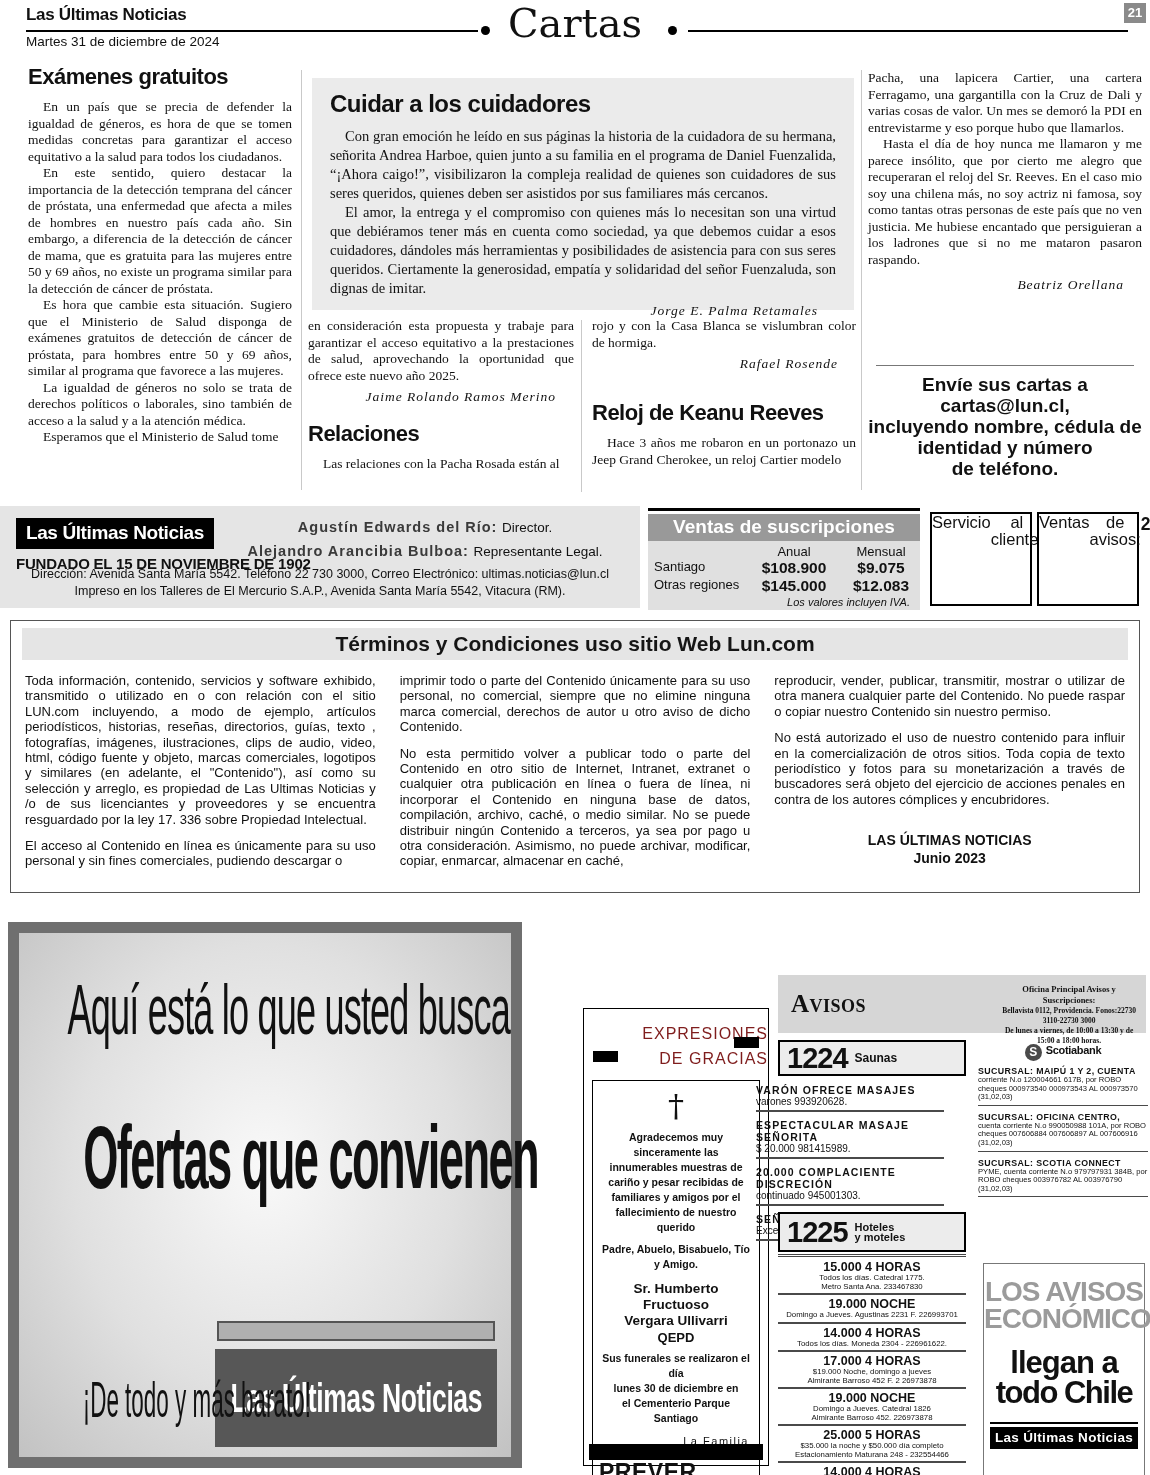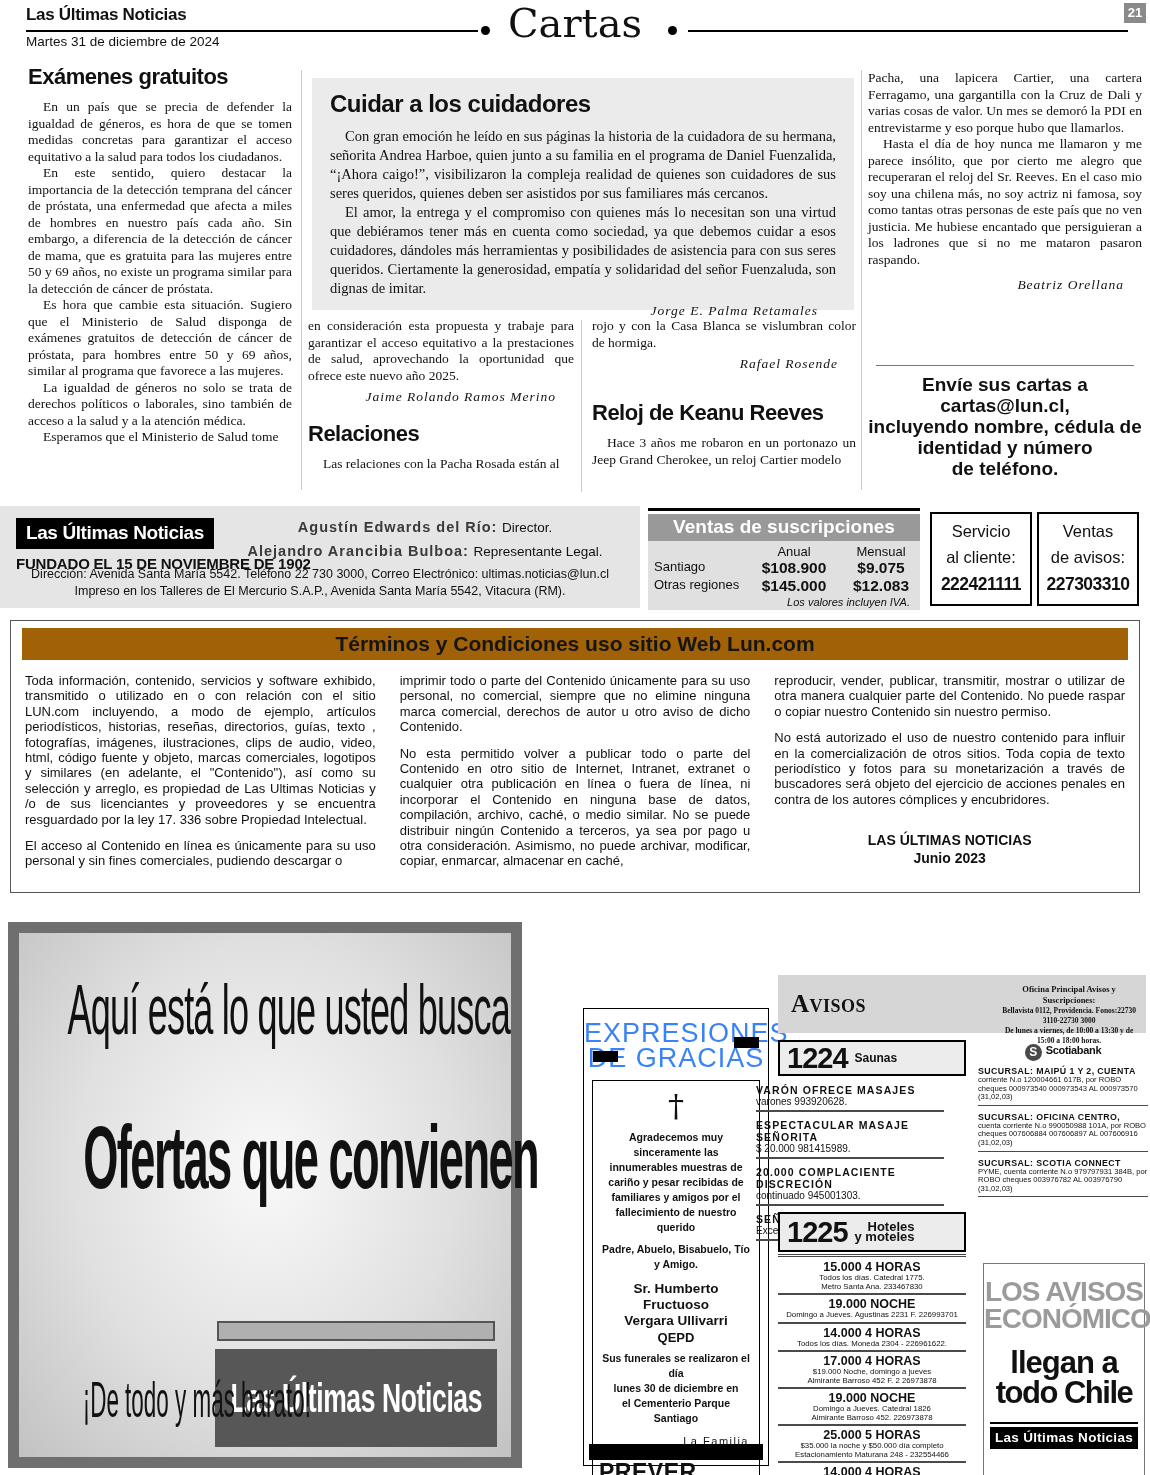--- a/index.html
+++ b/index.html
@@ -56,28 +56,28 @@
   .subs-head { background:#999; color:#fff; font-weight:bold; font-size:19px;
       text-align:center; padding:2px 0 3px; }
   .subs-body { background:#e0e0e0; padding:3px 6px 2px; }
   .subs-grid { display:grid; grid-template-columns:92px 96px 78px; }
   .subs-grid .h { font-size:13px; text-align:center; }
   .subs-grid .rg { font-size:13px; }
   .subs-grid .v { font-weight:bold; font-size:15.5px; text-align:center; }
   .subs-note { font-style:italic; font-size:11px; text-align:right; padding:1px 4px 0 0; }
 
   .phone-box { top:512px; width:102px; height:94px; border:2px solid #000; background:#fff;
-      display:flex; flex-direction:column; justify-content:space-evenly; text-align:center; }
+      display:flex; flex-direction:row; justify-content:space-evenly; text-align:center; }
   .phone-box .t { font-size:16.5px; line-height:17px; }
   .phone-box .n { font-weight:bold; font-size:17.5px; letter-spacing:-0.5px; }
   .service-box { left:930px; } .sales-box { left:1037px; }
 
   
   .terms { left:10px; top:620px; width:1130px; height:273px; border:1px solid #555; background:#fff; }
-  .terms-head { margin:7px 11px 0; background:#a16207; height:32px; font-weight:bold;
+  .terms-head { margin:7px 11px 0; background:#e5e5e5; height:32px; font-weight:bold;
       font-size:21px; line-height:32px; text-align:center; color:#151515; }
   .terms-cols { display:flex; gap:24px; padding:13px 14px 0; }
   .terms-col { flex:1; }
   .tp { font-size:13px; line-height:15.4px; text-align:justify; margin-bottom:11px; }
   .terms-sign { text-align:center; font-weight:bold; font-size:14px; line-height:18px; margin-top:24px; }
 
   
   .promo { left:8px; top:922px; width:514px; height:546px; border:11px solid #6f6f6f;
       background:radial-gradient(ellipse at 50% 45%, #f9f9f9 0%, #e0e0e0 55%, #c2c2c2 100%); }
   .promo .line { text-align:center; }
@@ -90,22 +90,22 @@
       background:#b0b0b0; border:2px solid #555; }
   .promo-logo { position:absolute; right:14px; top:416px; width:282px; height:98px; background:#575757;
       display:flex; align-items:center; justify-content:center; }
   .promo-logo .fit { display:inline-block; white-space:nowrap; color:#fff; font-weight:bold;
       font-size:34px; letter-spacing:-0.5px; transform:scale(0.78,1.2); }
   .promo-l3 { position:absolute; left:10px; top:448px; width:252px; text-align:center; }
   .promo-l3 .fit { font-size:33px; transform:scale(0.68,1.5); }
 
   
   .obit { left:583px; top:1008px; width:186px; height:458px; border:1px solid #000; background:#fff; }
-  .obit-head { position:relative; padding-top:12px; text-align:center; font-size:27px;
-      letter-spacing:1px; line-height:25px; color:#3b82f6; }
+  .obit-head { position:relative; padding-top:12px; text-align:right; font-size:16px;
+      letter-spacing:1px; line-height:25px; color:#7f1d1d; }
   .obit-rect { position:absolute; width:25px; height:11px; background:#000; }
   .obit-rect.l { left:9px; top:42px; } .obit-rect.r { right:9px; top:28px; }
   .obit-inner { margin:9px 8px 0; border:1px solid #000; padding:8px 6px 10px; text-align:center; }
   .obit-cross { font-family:"DejaVu Serif", serif; font-size:32px; line-height:34px; }
   .obit-p { font-weight:bold; font-size:10.5px; line-height:15px; margin-top:7px; }
   .obit-name { font-weight:bold; font-size:13.5px; line-height:16px; margin-top:9px; }
   .obit-qepd { font-weight:bold; font-size:13px; margin-top:1px; }
   .obit-fun { font-weight:bold; font-size:10.5px; line-height:15px; margin-top:6px; }
   .obit-family { text-align:right; font-size:11px; letter-spacing:1.5px; margin-top:9px; padding-right:4px; }
   .obit-brand { text-align:left; font-weight:bold; font-size:23px; letter-spacing:0.5px; margin-top:12px; }
@@ -117,21 +117,21 @@
       font-size:25px; line-height:58px; padding-left:13px; letter-spacing:0.5px; }
   .office { margin-left:auto; width:152px; padding:9px 8px 0 0; text-align:center;
       font-family:"Liberation Serif", serif; }
   .office-title { font-weight:bold; font-size:8.5px; line-height:11px; }
   .office-line { font-weight:bold; font-size:7.5px; line-height:10px; }
 
   .cat-box { border:2px solid #000; background:#ececec; display:flex; align-items:center; gap:7px;
       padding:0 7px; }
   .cat-code { font-weight:bold; font-size:29px; letter-spacing:-1px; }
   .cat-label { font-weight:bold; font-size:12px; }
-  .cat-label2 { font-weight:bold; font-size:13px; line-height:10px;text-align:right; }
+  .cat-label2 { font-weight:bold; font-size:11px; line-height:10px; }
   .saunas-box { left:778px; top:1040px; width:188px; height:36px; }
   .hotels-box { left:778px; top:1212px; width:188px; height:40px; }
 
   .sauna-list { left:756px; top:1084px; width:188px; }
   .c-ad { border-bottom:2px solid #4a4a4a; padding-bottom:3px; margin-bottom:7px; }
   .c-ad-title { font-weight:bold; font-size:10.5px; line-height:12px; letter-spacing:1.1px; }
   .c-ad-body { font-size:10px; line-height:11px; }
 
   .hotel-list { left:778px; top:1254px; width:188px; border-top:3px double #444; padding-top:3px; }
   .h-ad { border-bottom:2px solid #4a4a4a; padding-bottom:2px; margin-bottom:2px; text-align:center; }

